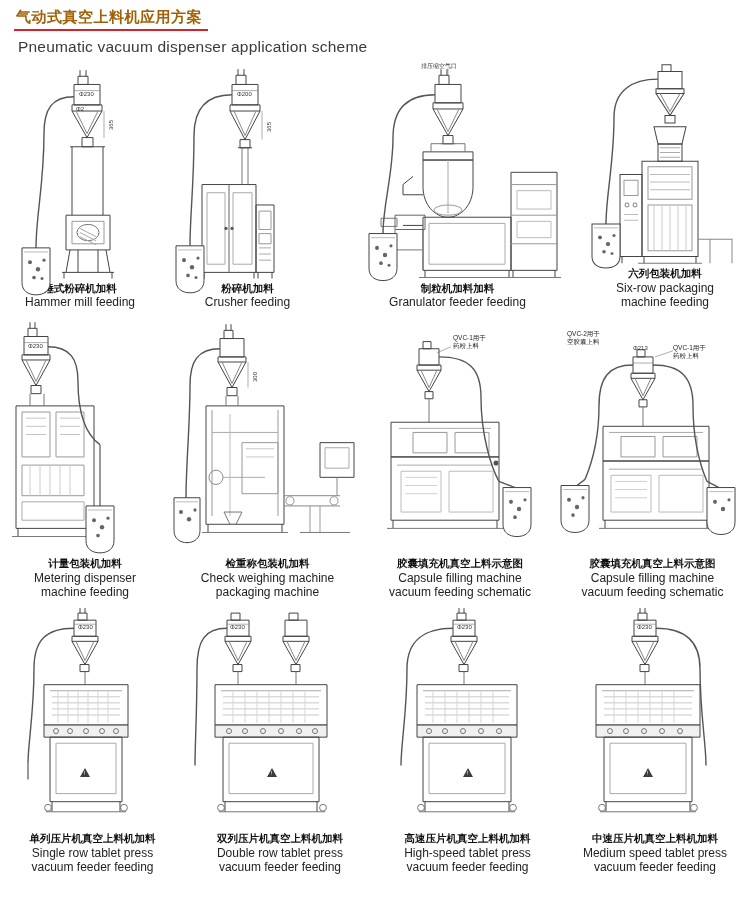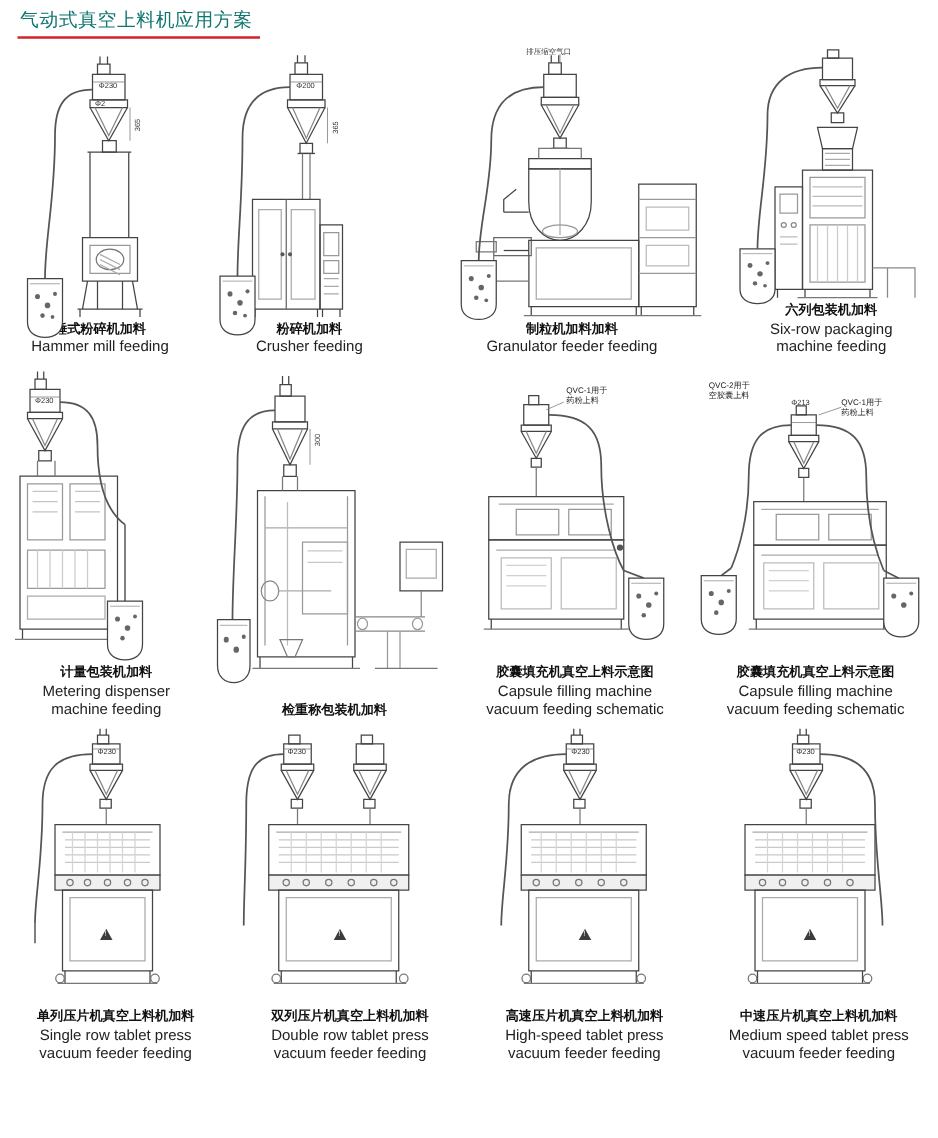--- a/index.html
+++ b/index.html
@@ -23,22 +23,22 @@
     padding: 0;
   }
   
   .header {
     position: relative;
     padding: 8px 0 6px 14px;
   }
   .title-cn {
     display: inline-block;
     font-size: 15px;
-    font-weight: normal;
-    color: #0f766e;
+    font-weight: bold;
+    color: #a16207;
     letter-spacing: 0.5px;
     border-bottom: 2px solid #d4232a;
     padding: 0 6px 3px 2px;
     line-height: 1.2;
   }
   .title-en {
     margin-top: 7px;
     font-size: 15.5px;
     color: #3a3a3a;
     padding-left: 4px;
@@ -125,20 +125,21 @@
     line-height: 1.25;
   }
 </style>
 </head>
 <body>
 
 <div class="page">
 
   <div class="header">
     <div class="title-cn">气动式真空上料机应用方案</div>
+    <div class="title-en">Pneumatic vacuum dispenser application scheme</div>
   </div>
 
   <div class="row" style="height:250px;">
 
     <div class="cell" style="width:160px;">
       <div class="art">
         <svg class="draw" viewBox="0 0 160 215" preserveAspectRatio="none">
           <g fill="none" stroke="#444" stroke-width="1">
 
             <rect x="74" y="22" width="26" height="20"></rect>
@@ -454,20 +455,24 @@
             <circle cx="11" cy="196" r="2" fill="#666" stroke="none"></circle>
             <circle cx="19" cy="203" r="2.2" fill="#666" stroke="none"></circle>
             <circle cx="25" cy="194" r="1.6" fill="#666" stroke="none"></circle>
             <path d="M78 49 L78 74" stroke="#777" stroke-width="0.6"></path>
           </g>
         </svg>
         <div class="dimtext rot" style="left:82px; top:70px;">300</div>
       </div>
       <div class="caption">
         <span class="cap-cn">检重称包装机加料</span>
+        <span class="cap-en">
+          <span class="ln">Check weighing machine</span>
+          <span class="ln">packaging machine</span>
+        </span>
       </div>
     </div>
 
     <div class="cell" style="width:190px;">
       <div class="art">
         <svg class="draw" viewBox="0 0 190 240" preserveAspectRatio="none">
           <g fill="none" stroke="#444" stroke-width="1">
 
             <rect x="54" y="36" width="20" height="16"></rect>
             <rect x="58" y="29" width="8" height="7"></rect>

